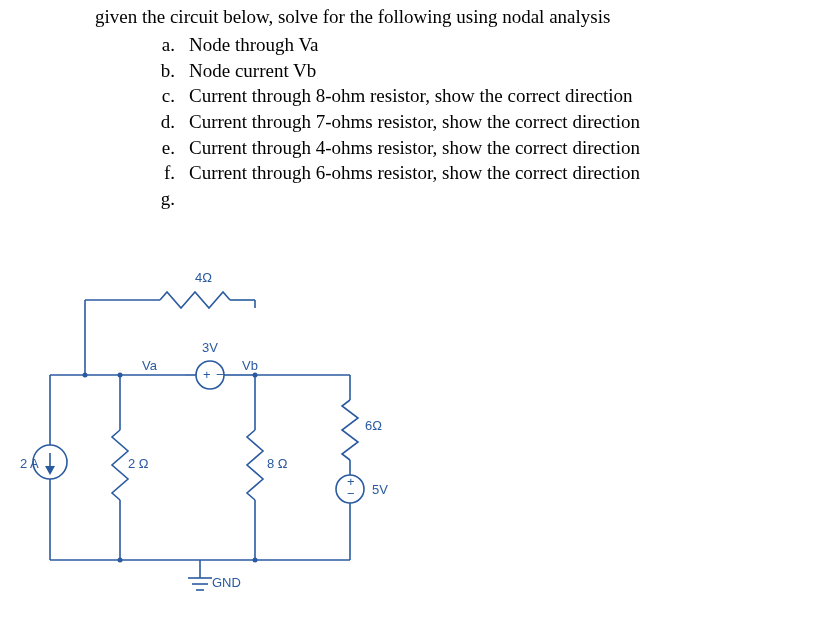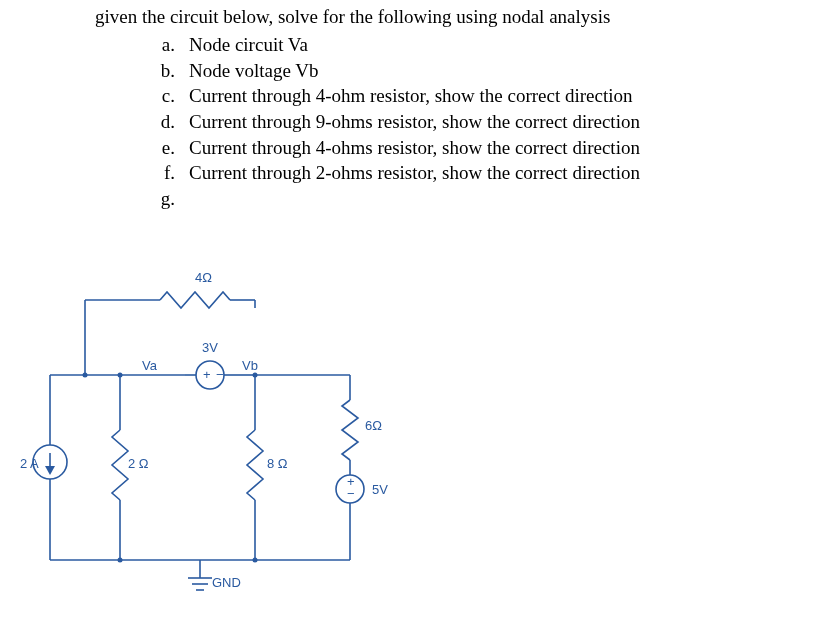--- a/index.html
+++ b/index.html
@@ -45,41 +45,41 @@
     }
   </style>
 </head>
 <body>
 
 <div class="problem-stem">given the circuit below, solve for the following using nodal analysis</div>
 
 <div class="sub-items">
   <div class="sub-item">
     <span class="sub-label">a.</span>
-    <span>Node circuit Va</span>
+    <span>Node through Va</span>
   </div>
   <div class="sub-item">
     <span class="sub-label">b.</span>
-    <span>Node voltage Vb</span>
+    <span>Node current Vb</span>
   </div>
   <div class="sub-item">
     <span class="sub-label">c.</span>
-    <span>Current through 4-ohm resistor, show the correct direction</span>
+    <span>Current through 8-ohm resistor, show the correct direction</span>
   </div>
   <div class="sub-item">
     <span class="sub-label">d.</span>
-    <span>Current through 9-ohms resistor, show the correct direction</span>
+    <span>Current through 7-ohms resistor, show the correct direction</span>
   </div>
   <div class="sub-item">
     <span class="sub-label">e.</span>
     <span>Current through 4-ohms resistor, show the correct direction</span>
   </div>
   <div class="sub-item">
     <span class="sub-label">f.</span>
-    <span>Current through 2-ohms resistor, show the correct direction</span>
+    <span>Current through 6-ohms resistor, show the correct direction</span>
   </div>
   <div class="sub-item">
     <span class="sub-label">g.</span>
   </div>
 </div>
 
 <div class="circuit">
   <svg width="440" height="340" viewBox="0 0 440 340">
     <g stroke="#2a5aa0" stroke-width="1.6" fill="none">
 

